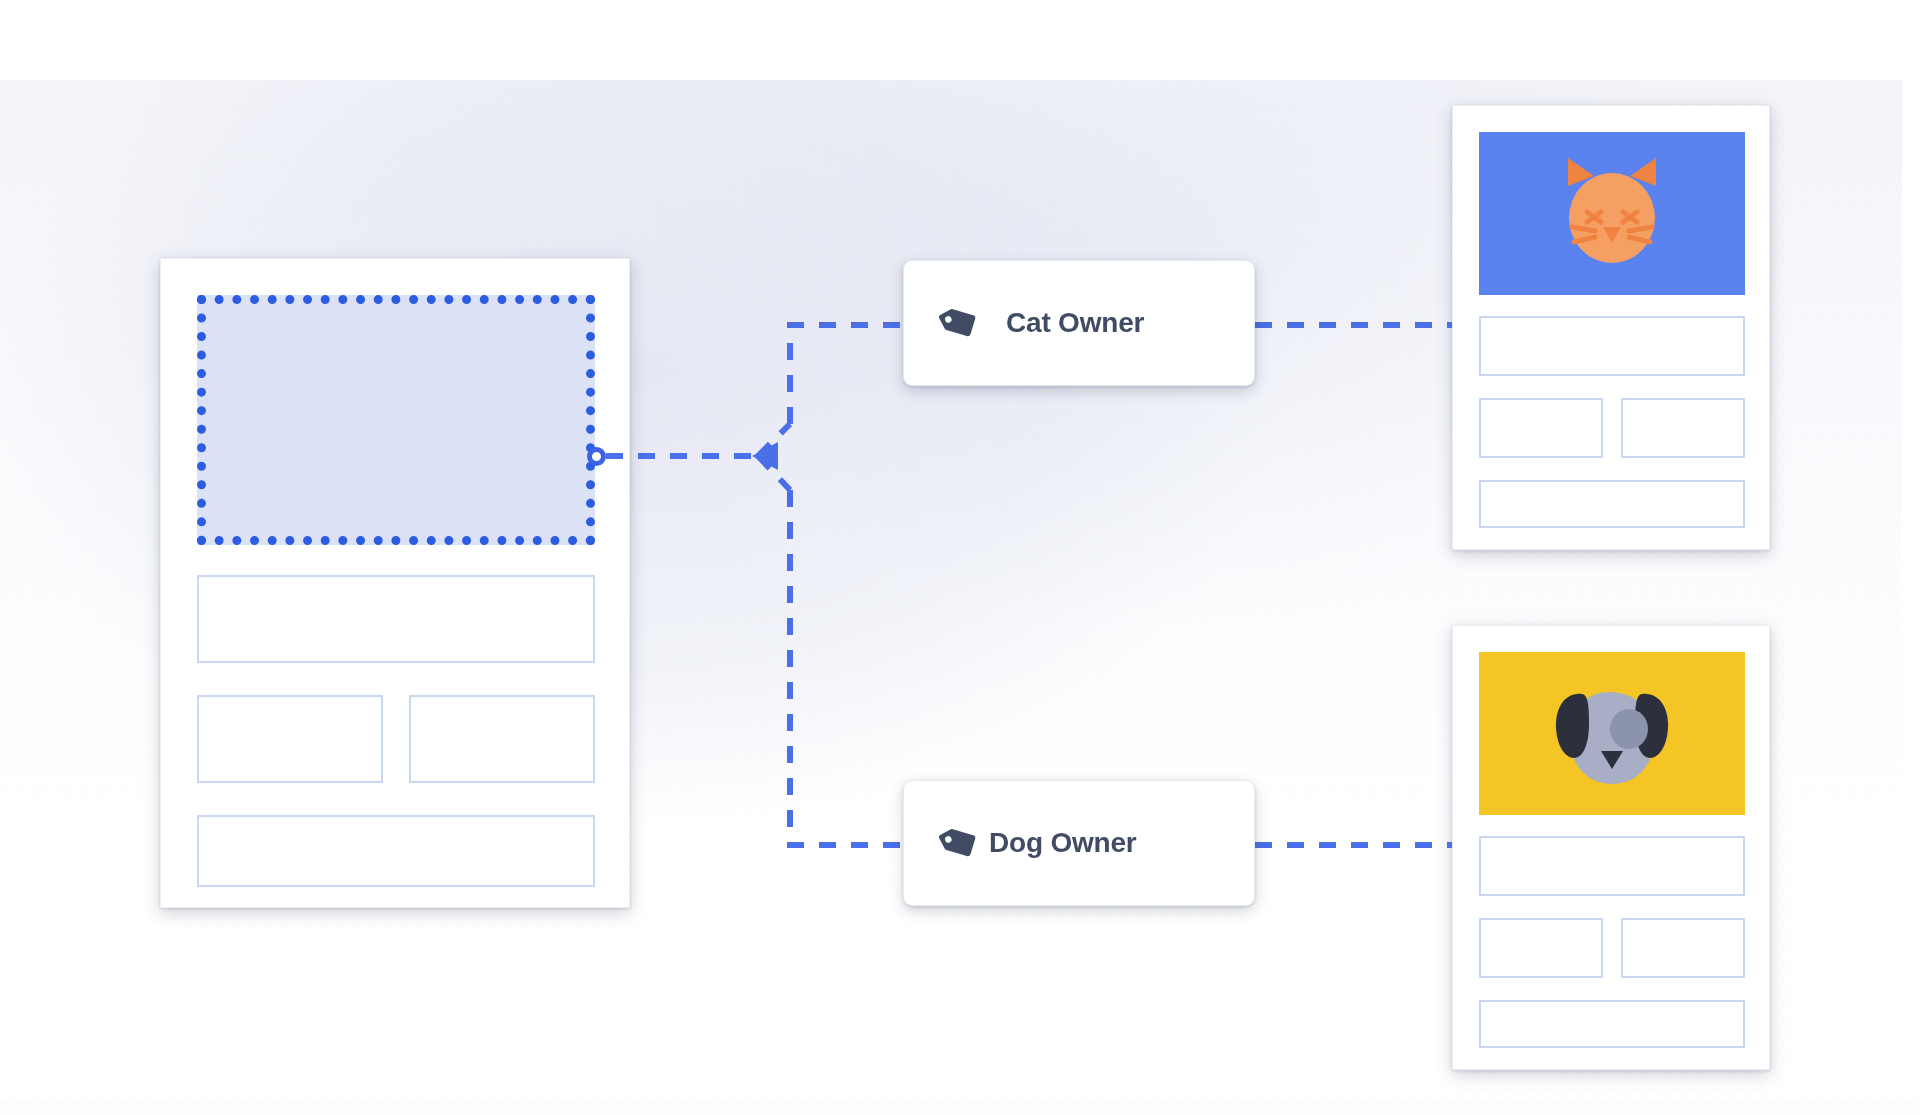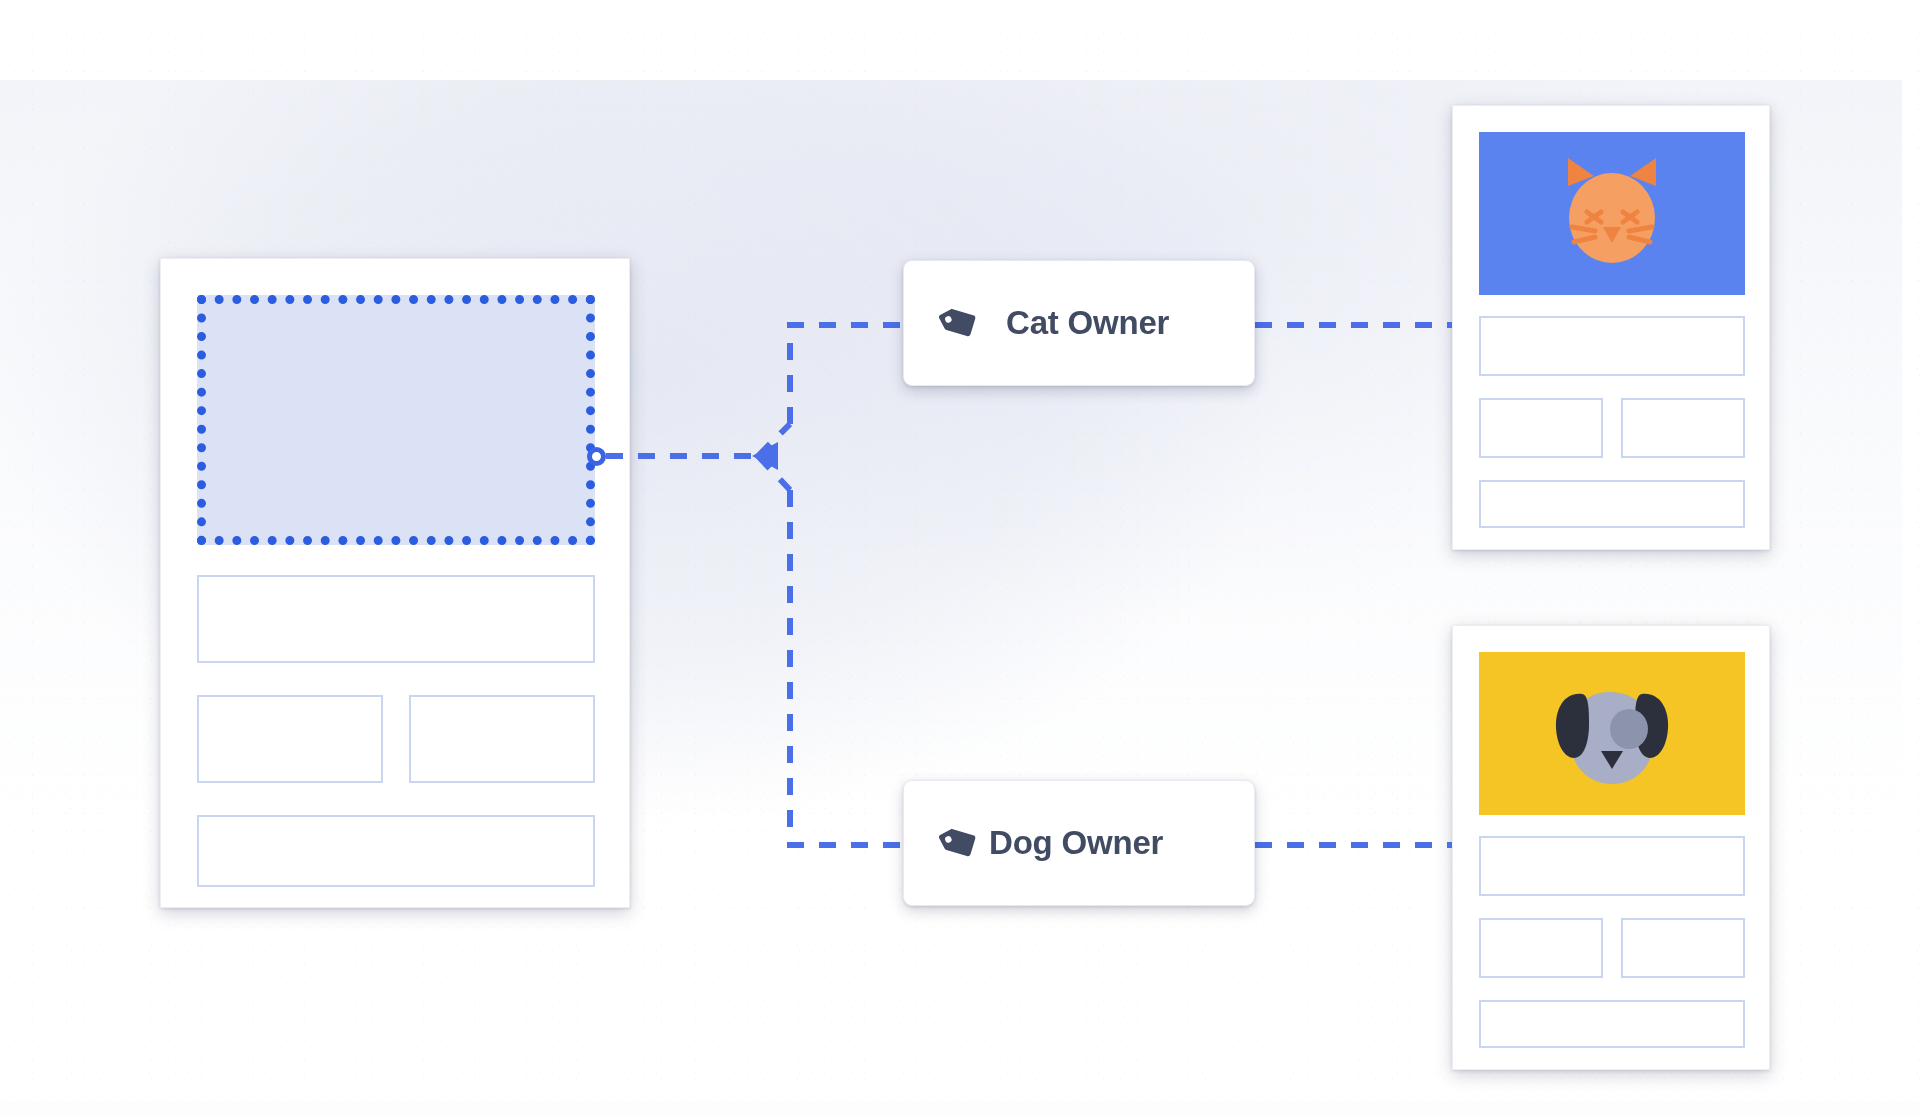--- a/index.html
+++ b/index.html
@@ -160,21 +160,21 @@
     height: 126px;
   }
   #chip-dog {
     left: 903px;
     top: 780px;
     width: 352px;
     height: 126px;
     gap: 7px;
   }
   .chip-label {
-    font-size: 33px;
+    font-size: 28px;
     font-weight: bold;
     color: #414b63;
     letter-spacing: -0.2px;
     white-space: nowrap;
   }
   .tag-icon { flex: 0 0 auto; width: 44px; height: 44px; display: block; }
 
   
   #wires {
     position: absolute;

